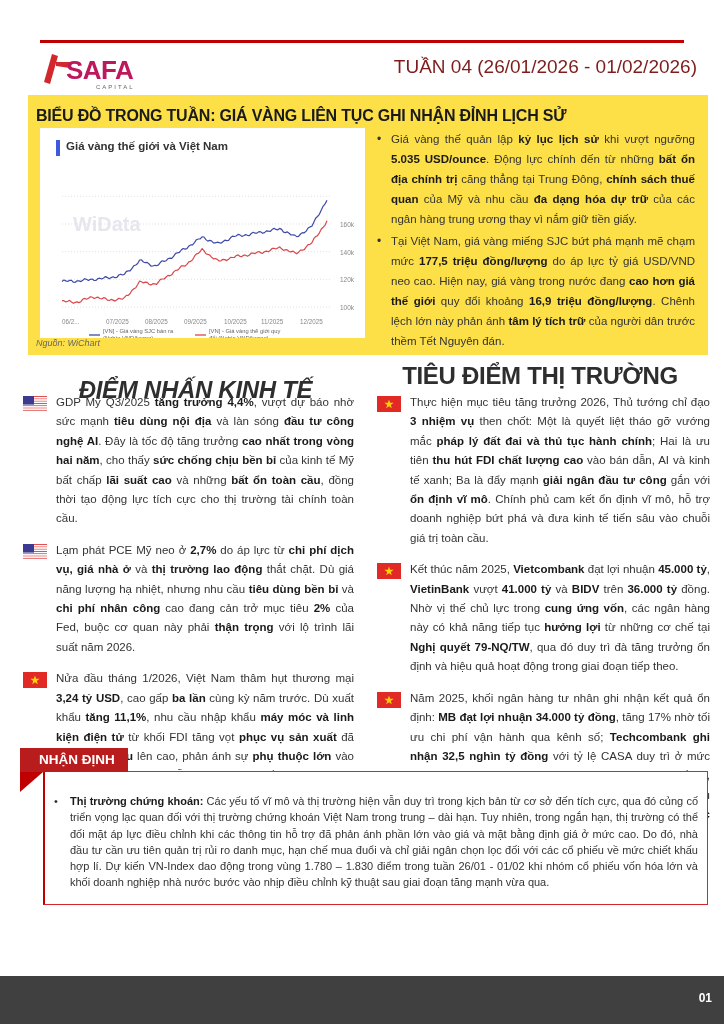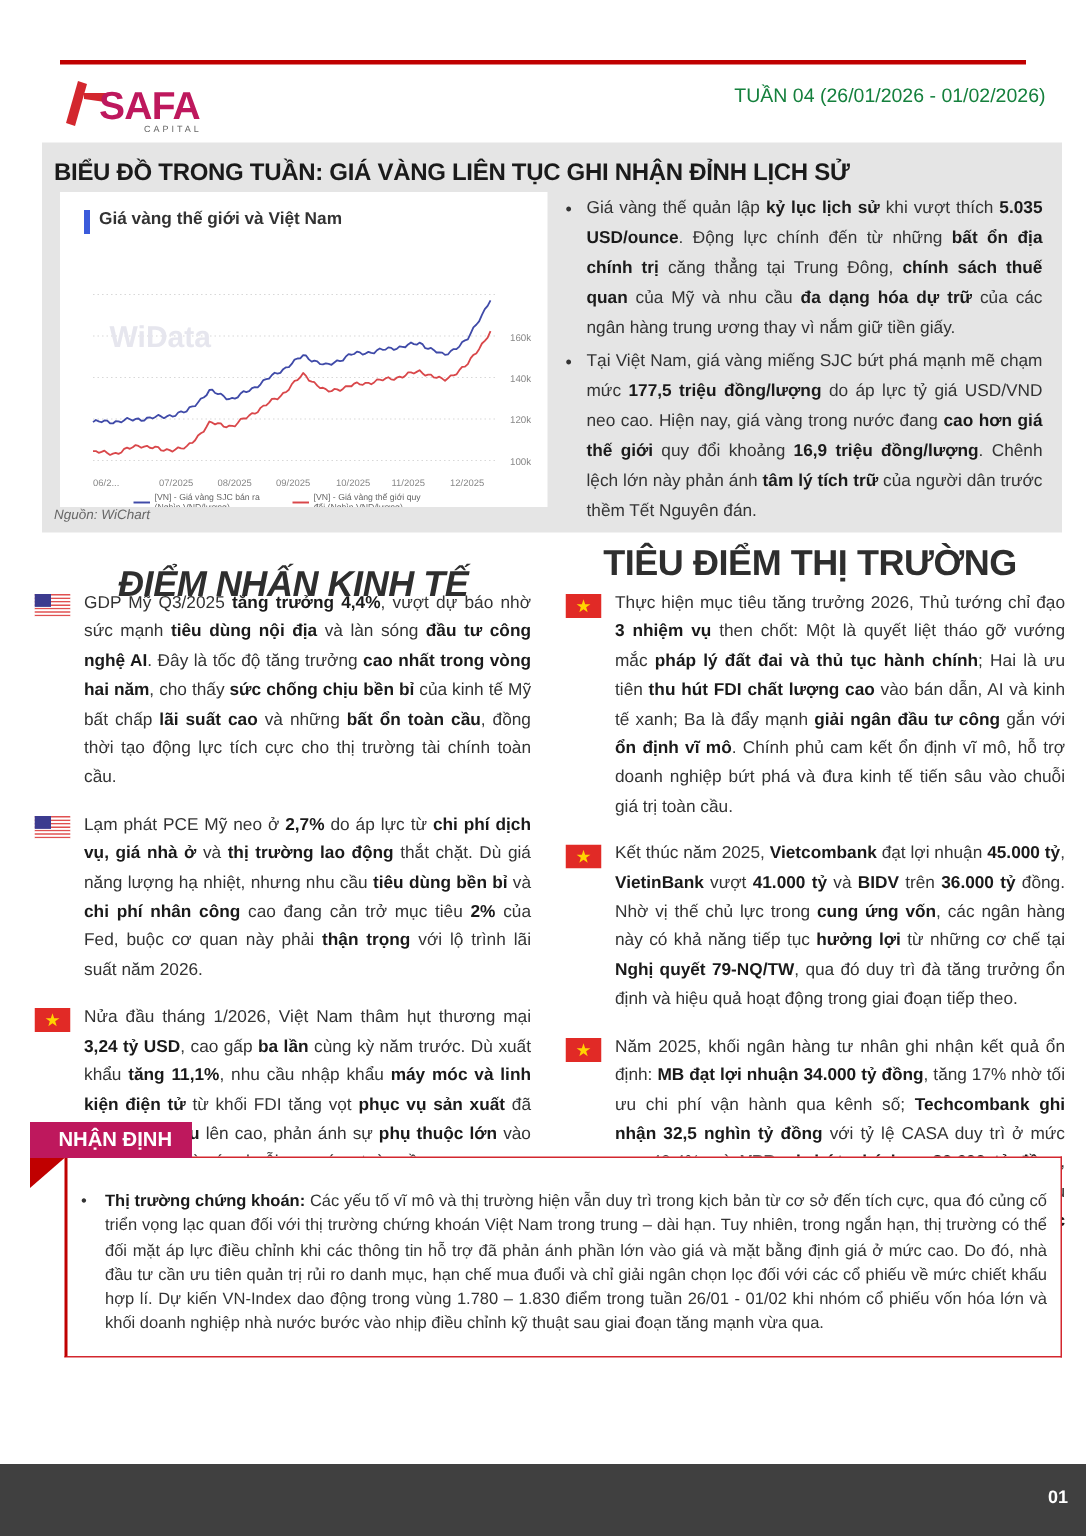--- a/index.html
+++ b/index.html
@@ -5,23 +5,23 @@
   * { box-sizing: border-box; margin: 0; padding: 0; }
   html, body { width: 724px; height: 1024px; background: #ffffff; overflow: hidden; }
   body { font-family: "Liberation Sans", "DejaVu Sans", sans-serif; color: #333; position: relative; }
 
   .top-rule { position: absolute; left: 40px; top: 40px; width: 644px; height: 3px; background: #c00000; }
   .logo { position: absolute; left: 44px; top: 52px; width: 110px; height: 40px; }
   .logo .mark { position: absolute; left: 0; top: 2px; width: 30px; height: 30px; }
   .logo .word { position: absolute; left: 22px; top: 3px; font-weight: bold; font-size: 26px; color: #be185d; letter-spacing: -0.5px; }
   .logo .sub { position: absolute; left: 52px; top: 32px; font-size: 6px; letter-spacing: 2px; color: #666; }
 
-  .week { position: absolute; right: 27px; top: 56px; font-size: 13px; color: #15803d; }
+  .week { position: absolute; right: 27px; top: 56px; font-size: 19px; color: #7f1d1d; }
 
-  .chart-section { position: absolute; left: 28px; top: 95px; width: 680px; height: 260px; background: #e5e5e5; }
+  .chart-section { position: absolute; left: 28px; top: 95px; width: 680px; height: 260px; background: #fde047; }
   .chart-title { position: absolute; left: 8px; top: 12px; font-weight: bold; font-size: 16px; color: #1a1a1a; letter-spacing: -0.2px; }
   .chart-card { position: absolute; left: 12px; top: 33px; width: 325px; height: 210px; background: #fff; }
   .chart-card .bar { position: absolute; left: 16px; top: 12px; width: 4px; height: 16px; background: #3b5bdb; }
   .chart-card .ctitle { position: absolute; left: 26px; top: 12px; font-size: 11.5px; font-weight: bold; color: #333; }
   .chart-card svg { position: absolute; left: 0; top: 0; }
   .source { position: absolute; left: 8px; top: 243px; font-size: 9px; font-style: italic; color: #666; }
 
   .chart-bullets { position: absolute; left: 347px; top: 34px; width: 320px; font-size: 11.5px; line-height: 20px; color: #333; text-align: justify; }
   .chart-bullets li { list-style: none; position: relative; padding-left: 16px; margin-bottom: 2px; }
   .chart-bullets li::before { content: "•"; position: absolute; left: 2px; top: 0; font-size: 12px; }
@@ -31,21 +31,21 @@
   .h-left { left: 28px; top: 376px; width: 335px; font-style: italic; }
   .h-right { left: 370px; top: 362px; width: 340px; }
 
   .news-col { position: absolute; font-size: 11.5px; line-height: 19.4px; color: #333; text-align: justify; }
   .col-left { left: 16px; top: 393px; width: 338px; }
   .col-right { left: 370px; top: 393px; width: 340px; }
   .news-item { position: relative; padding-left: 40px; margin-bottom: 12px; }
   .flag { position: absolute; left: 7px; top: 3px; width: 24px; height: 16px; }
 
   .assess-box { position: absolute; left: 43px; top: 771px; width: 665px; height: 134px; border: 1.5px solid #d3272e; border-left: 2px solid #c00000; background: #fff; }
-  .assess-tab { position: absolute; left: 20px; top: 748px; width: 108px; height: 24px; background: #be185d; }
+  .assess-tab { position: absolute; left: 20px; top: 748px; width: 108px; height: 24px; background: #b91c1c; }
   .assess-tab span { position: absolute; left: 19px; top: 4px; color: #fff; font-weight: bold; font-size: 13.5px; }
   .assess-fold { position: absolute; left: 20px; top: 772px; width: 0; height: 0; border-top: 20px solid #c00000; border-left: 23px solid transparent; transform: scaleX(-1); }
   .assess-text { position: absolute; left: 70px; top: 793px; width: 628px; font-size: 11px; line-height: 16.3px; color: #333; text-align: justify; }
   .assess-text::before { content: "•"; position: absolute; left: -16px; top: 0; }
 
   .footer { position: absolute; left: 0; top: 976px; width: 724px; height: 48px; background: #404040; }
   .footer .page { position: absolute; right: 12px; top: 15px; color: #fff; font-size: 12px; font-weight: bold; }
 </style>
 </head>
 <body>
@@ -91,21 +91,21 @@
         <text x="63" y="212" font-size="5.8" fill="#666" font-family="Liberation Sans, sans-serif">(Nghìn VND/lượng)</text>
         <line x1="155" x2="166" y1="207" y2="207" stroke="#d9474a" stroke-width="1.3"></line>
         <text x="169" y="205" font-size="5.8" fill="#666" font-family="Liberation Sans, sans-serif">[VN] - Giá vàng thế giới quy</text>
         <text x="169" y="212" font-size="5.8" fill="#666" font-family="Liberation Sans, sans-serif">đổi (Nghìn VND/lượng)</text>
       </svg>
     <div class="bar"></div>
     <div class="ctitle">Giá vàng thế giới và Việt Nam</div>
   </div>
   <div class="source">Nguồn: WiChart</div>
   <ul class="chart-bullets">
-    <li><span>Giá vàng thế quản lập </span><b>kỷ lục lịch sử</b><span> khi vượt thích </span><b>5.035 USD/ounce</b><span>. Động lực chính đến từ những </span><b>bất ổn địa chính trị</b><span> căng thẳng tại Trung Đông, </span><b>chính sách thuế quan</b><span> của Mỹ và nhu cầu </span><b>đa dạng hóa dự trữ</b><span> của các ngân hàng trung ương thay vì nắm giữ tiền giấy.</span></li>
+    <li><span>Giá vàng thế quản lập </span><b>kỷ lục lịch sử</b><span> khi vượt ngưỡng </span><b>5.035 USD/ounce</b><span>. Động lực chính đến từ những </span><b>bất ổn địa chính trị</b><span> căng thẳng tại Trung Đông, </span><b>chính sách thuế quan</b><span> của Mỹ và nhu cầu </span><b>đa dạng hóa dự trữ</b><span> của các ngân hàng trung ương thay vì nắm giữ tiền giấy.</span></li>
     <li><span>Tại Việt Nam, giá vàng miếng SJC bứt phá mạnh mẽ chạm mức </span><b>177,5 triệu đồng/lượng</b><span> do áp lực tỷ giá USD/VND neo cao. Hiện nay, giá vàng trong nước đang </span><b>cao hơn giá thế giới</b><span> quy đổi khoảng </span><b>16,9 triệu đồng/lượng</b><span>. Chênh lệch lớn này phản ánh </span><b>tâm lý tích trữ</b><span> của người dân trước thềm Tết Nguyên đán.</span></li>
   </ul>
 </section>
 
 <h2 class="h-section h-left">ĐIỂM NHẤN KINH TẾ</h2>
 <h2 class="h-section h-right">TIÊU ĐIỂM THỊ TRƯỜNG</h2>
 
 <div class="news-col col-left">
   <div class="news-item">
     <svg class="flag" viewBox="0 0 24 16">

